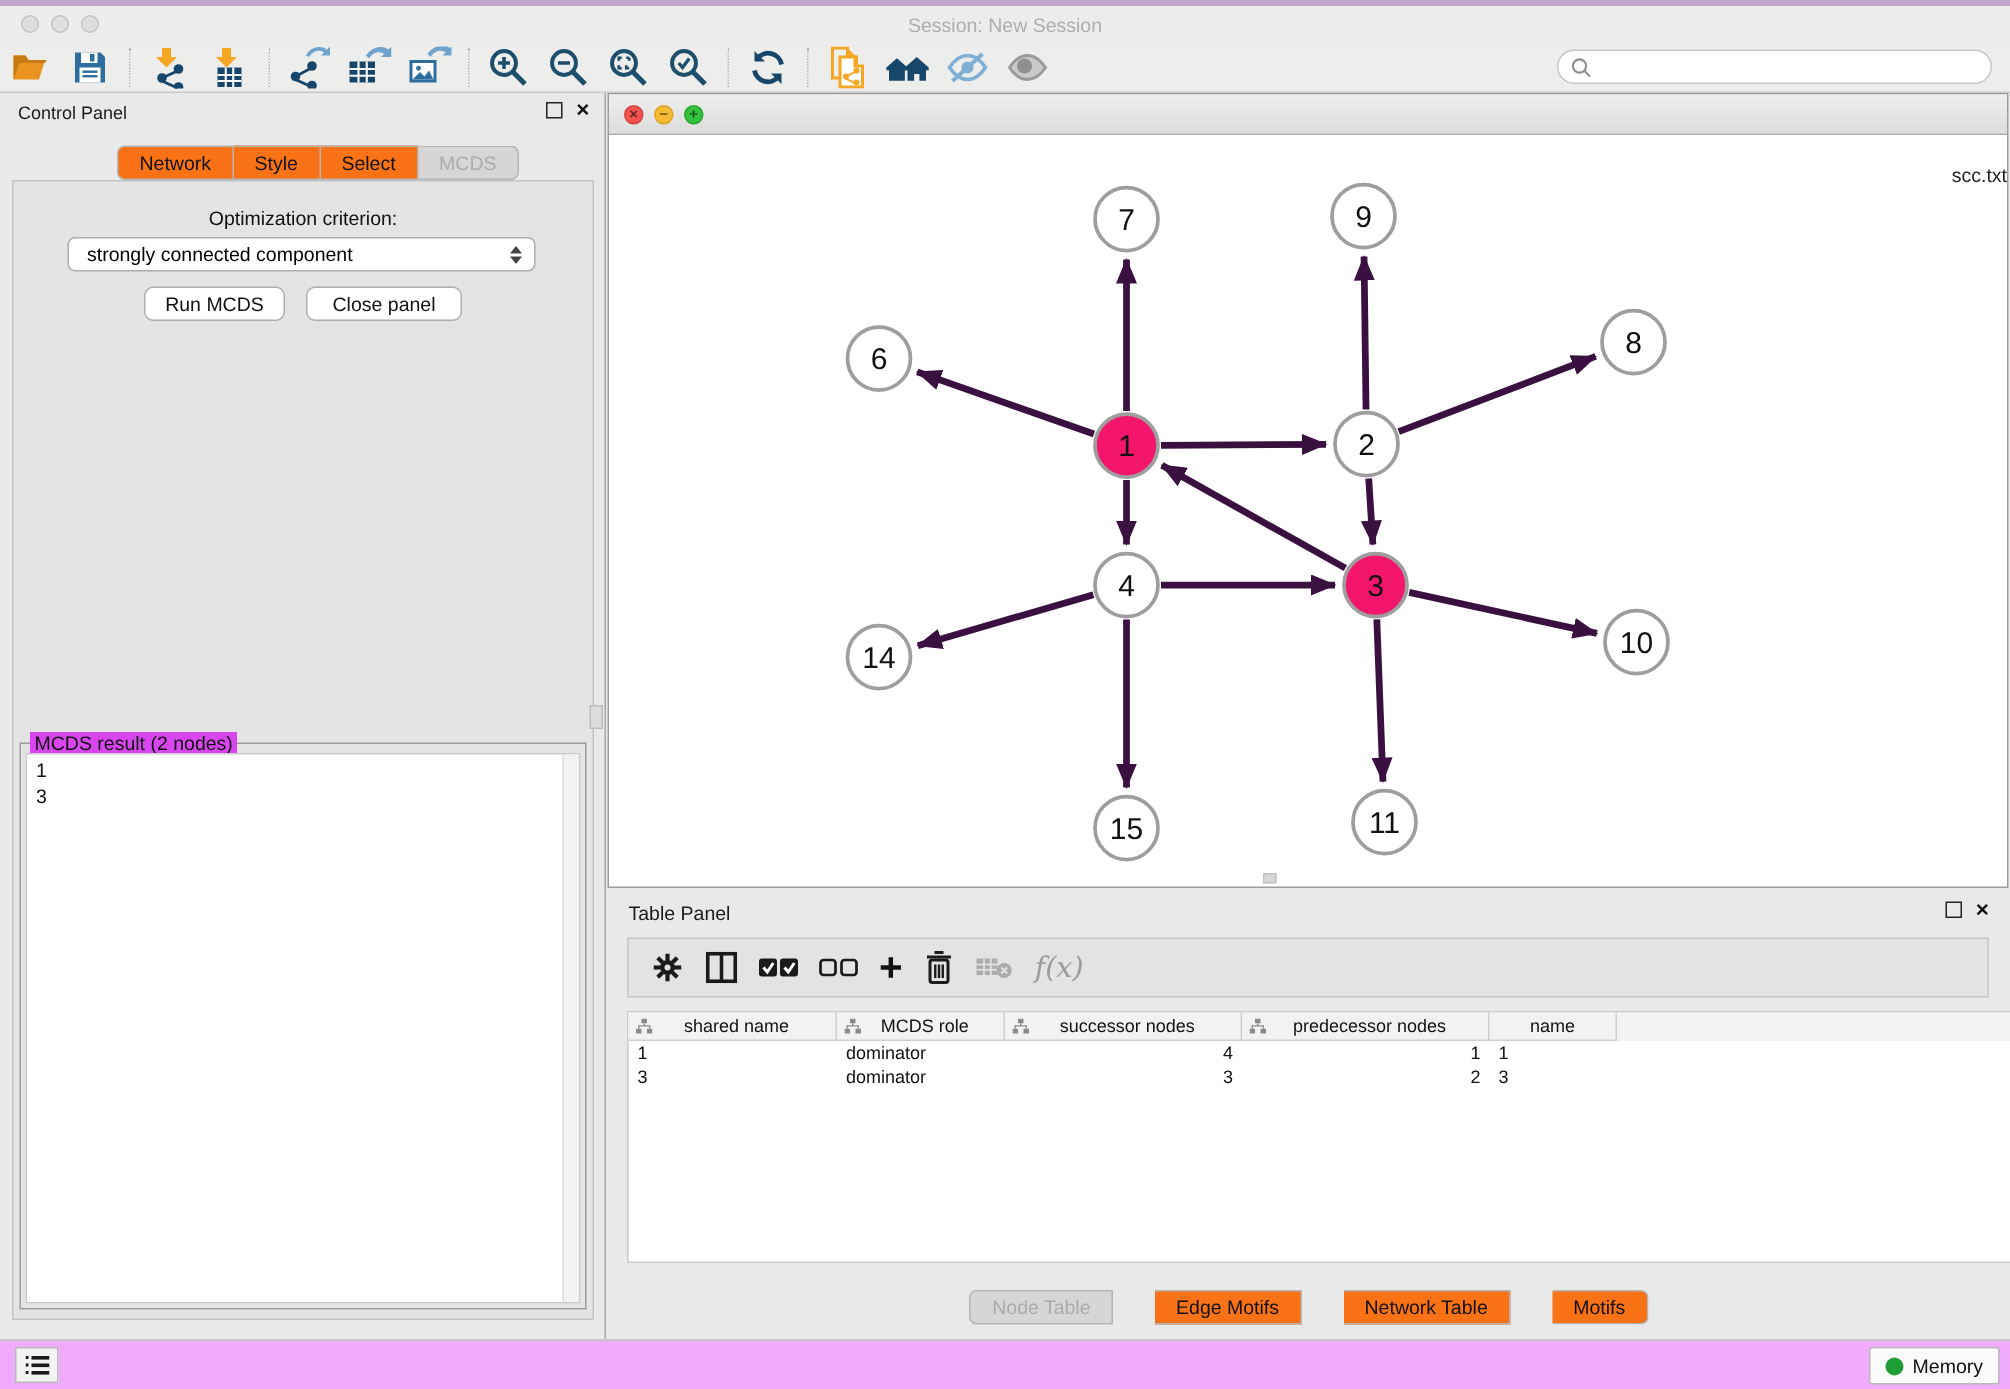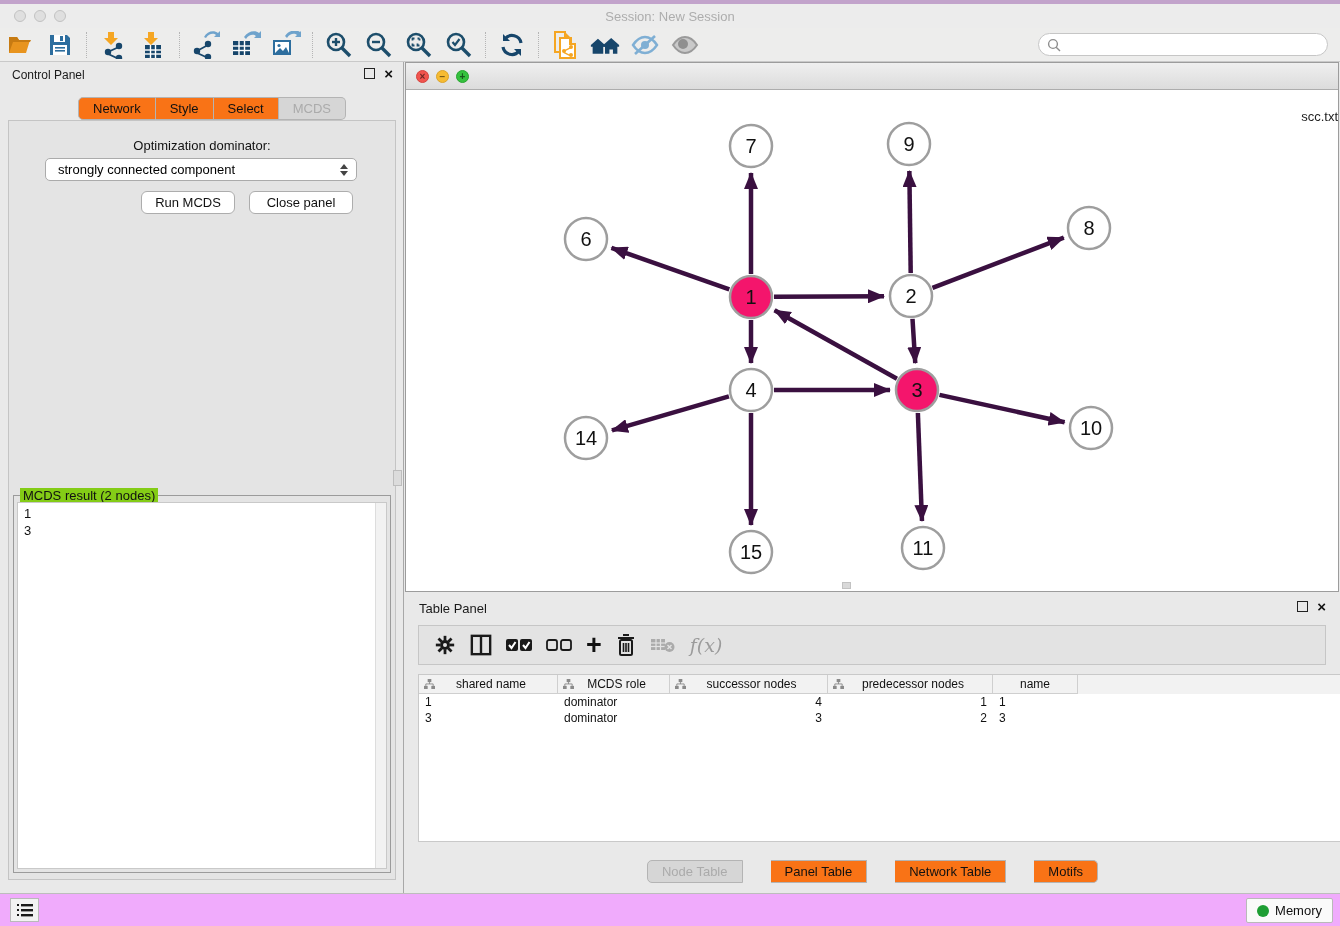--- a/index.html
+++ b/index.html
@@ -34,26 +34,26 @@
   .seg.sel { background:#D6D6D6; color:#ABABAB; }
 
   .cp-tabs { position:absolute; left:78px; top:35px; }
   .cp-content { position:absolute; left:8px; top:58px; width:388px; height:760px; background:#E4E4E4; border:1px solid #C4C4C4; }
   .opt-label { position:absolute; top:17px; width:100%; text-align:center; font-size:13px; color:#111; }
   .dropdown { position:absolute; left:36px; top:37px; width:312px; height:23px; background:#fff; border:1px solid #ABABAB; border-radius:5px; font-size:13px; display:flex; align-items:center; padding-left:12px; }
   .dd-stepper { position:absolute; right:6px; top:3px; width:12px; height:16px; display:flex; flex-direction:column; align-items:center; justify-content:center; gap:2px; }
   .dd-stepper span { width:0; height:0; border-left:4px solid transparent; border-right:4px solid transparent; }
   .dd-up { border-bottom:5px solid #444; }
   .dd-down { border-top:5px solid #444; }
-  .cp-btn { position:absolute; top:70px; height:23px; background:#fff; border:1px solid #ADADAD; border-radius:6px; font-size:13px; color:#111; display:flex; align-items:center; justify-content:center;margin-left:45px; }
+  .cp-btn { position:absolute; top:70px; height:23px; background:#fff; border:1px solid #ADADAD; border-radius:6px; font-size:13px; color:#111; display:flex; align-items:center; justify-content:center; }
   #run-btn { left:87px; width:94px; }
   #close-panel-btn { left:195px; width:104px; }
 
   .result-fieldset { position:absolute; left:4px; top:374px; width:378px; height:378px; border:1px solid #9B9B9B; }
-  .result-legend { position:absolute; left:6px; top:-8px; background:#84cc16; padding:0 3px; font-size:13px; color:#111; }
+  .result-legend { position:absolute; left:6px; top:-8px; background:#d946ef; padding:0 3px; font-size:13px; color:#111; }
   .result-area { position:absolute; left:3px; top:6px; right:3px; bottom:3px; background:#fff; border:1px solid #C9C9C9; }
   .result-text { position:absolute; left:6px; top:2px; font-size:13px; color:#111; line-height:17px; white-space:pre; }
   .result-scroll { position:absolute; right:0; top:0; width:11px; height:100%; background:#F2F2F2; border-left:1px solid #DDD; }
 
   .splitter-handle { position:absolute; left:393px; top:470px; width:9px; height:16px; background:#DCDCDC; border:1px solid #BDBDBD; }
 
   
   .network-window { position:absolute; left:405px; top:62px; width:934px; height:530px; background:#fff; border:1px solid #9C9C9C; }
   .nw-titlebar { position:absolute; left:0; top:0; width:100%; height:27px; background:linear-gradient(#EFEFEF,#DCDCDC); border-bottom:1px solid #ADADAD; }
   .nw-title { position:absolute; top:6px; width:100%; text-align:right; font-size:13px; color:#222;margin-top:40px; }
@@ -266,21 +266,21 @@
         <span class="close-ic">×</span>
       </span>
     </div>
     <div class="seg-group cp-tabs" id="ctrl-tabs">
         <div class="seg">Network</div>
         <div class="seg">Style</div>
         <div class="seg">Select</div>
         <div class="seg sel">MCDS</div>
       </div>
     <div class="cp-content">
-      <div class="opt-label">Optimization dominator:</div>
+      <div class="opt-label">Optimization criterion:</div>
       <div class="dropdown">
         <span>strongly connected component</span>
         <span class="dd-stepper">
             <span class="dd-up"></span>
             <span class="dd-down"></span>
           </span>
       </div>
       <div class="cp-btn" id="run-btn">Run MCDS</div>
       <div class="cp-btn" id="close-panel-btn">Close panel</div>
       <div class="result-fieldset">
@@ -511,21 +511,21 @@
             <div class="t-cell" style="width: 139px; text-align: left;">3</div>
             <div class="t-cell" style="width: 112px; text-align: left;">dominator</div>
             <div class="t-cell" style="width: 158px; text-align: right;">3</div>
             <div class="t-cell" style="width: 165px; text-align: right;">2</div>
             <div class="t-cell" style="width: 85px; text-align: left;">3</div>
           </div>
         </div>
     </div>
     <div class="seg-group tp-tabs" id="table-tabs">
         <div class="seg sel">Node Table</div>
-        <div class="seg">Panel Table</div>
+        <div class="seg">Edge Motifs</div>
         <div class="seg">Network Table</div>
         <div class="seg">Motifs</div>
       </div>
   </div>
 
   <div class="statusbar">
     <div class="list-btn">
       <svg width="16" height="14" viewBox="0 0 16 14">
           <g fill="#1a1a1a">
             <rect x="0" y="1" width="2" height="2"></rect>

